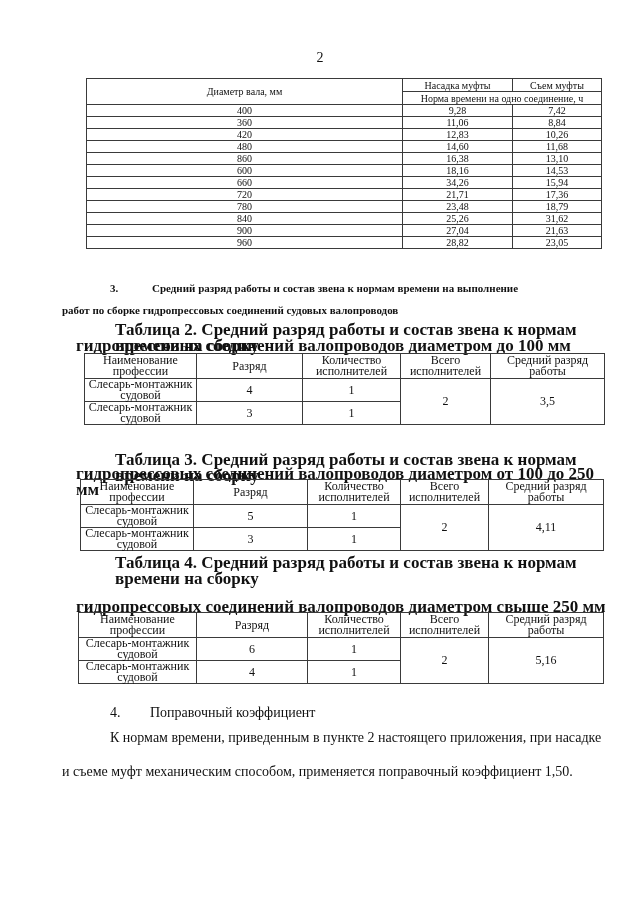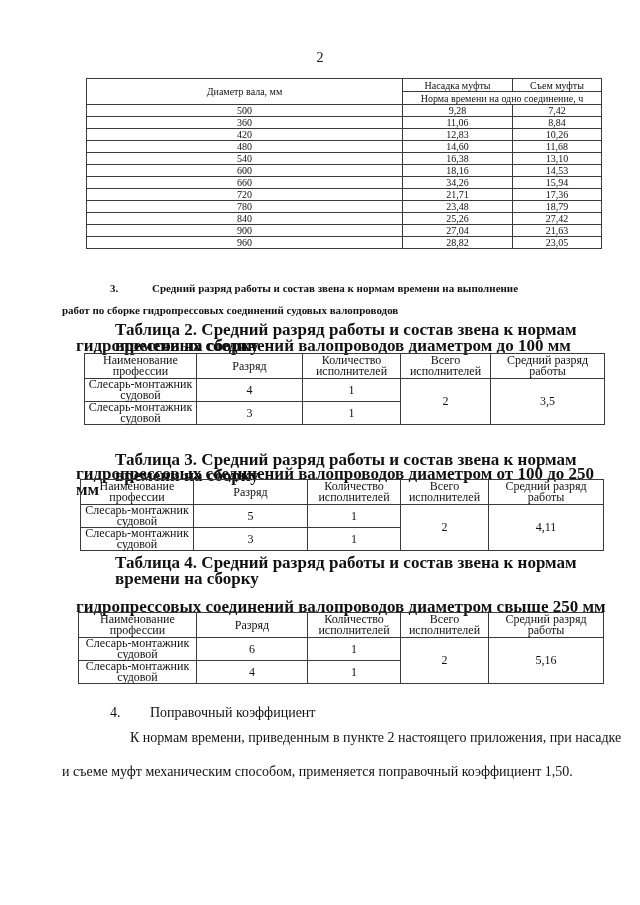--- a/index.html
+++ b/index.html
@@ -33,21 +33,21 @@
   .cap1 { left: 115px; top: 322px; width: 500px; }
   .cap2 { left: 76px; top: 338px; width: 540px; text-decoration: none; }
   .cap3a { left: 115px; top: 452px; width: 500px; }
   .cap3b { left: 76px; top: 466px; width: 540px; }
   .cap4a { left: 115px; top: 555px; width: 500px; }
   .cap4b { left: 76px; top: 599px; width: 540px; }
 
   .sec4 { left: 110px; top: 705px; font-weight: normal; font-size: 14px; }
   .sec4 .num { display: inline-block; width: 40px; }
   .para { font-size: 14px; line-height: 20px; }
-  .p1 { left: 110px; top: 728px; width: 500px; margin-left: 20px; }
+  .p1 { left: 110px; top: 728px; width: 500px; }
   .p2 { left: 62px; top: 752px; width: 550px; margin-top: 10px; }
 </style>
 </head>
 <body>
 
 <div class="abs page-num">2</div>
 
 <table id="t1">
   <colgroup>
       <col style="width:316px">
@@ -57,41 +57,41 @@
   <tbody id="t1-body">
     <tr>
       <td rowspan="2">Диаметр вала, мм</td>
       <td class="hdr">Насадка муфты</td>
       <td class="hdr">Съем муфты</td>
     </tr>
     <tr>
       <td colspan="2" class="hdr">Норма времени на одно соединение, ч</td>
     </tr>
   <tr>
-        <td>500</td>
+        <td>400</td>
         <td>9,28</td>
         <td>7,42</td>
       </tr>
       <tr>
         <td>360</td>
         <td>11,06</td>
         <td>8,84</td>
       </tr>
       <tr>
         <td>420</td>
         <td>12,83</td>
         <td>10,26</td>
       </tr>
       <tr>
         <td>480</td>
         <td>14,60</td>
         <td>11,68</td>
       </tr>
       <tr>
-        <td>540</td>
+        <td>860</td>
         <td>16,38</td>
         <td>13,10</td>
       </tr>
       <tr>
         <td>600</td>
         <td>18,16</td>
         <td>14,53</td>
       </tr>
       <tr>
         <td>660</td>
@@ -104,21 +104,21 @@
         <td>17,36</td>
       </tr>
       <tr>
         <td>780</td>
         <td>23,48</td>
         <td>18,79</td>
       </tr>
       <tr>
         <td>840</td>
         <td>25,26</td>
-        <td>27,42</td>
+        <td>31,62</td>
       </tr>
       <tr>
         <td>900</td>
         <td>27,04</td>
         <td>21,63</td>
       </tr>
       <tr>
         <td>960</td>
         <td>28,82</td>
         <td>23,05</td>

